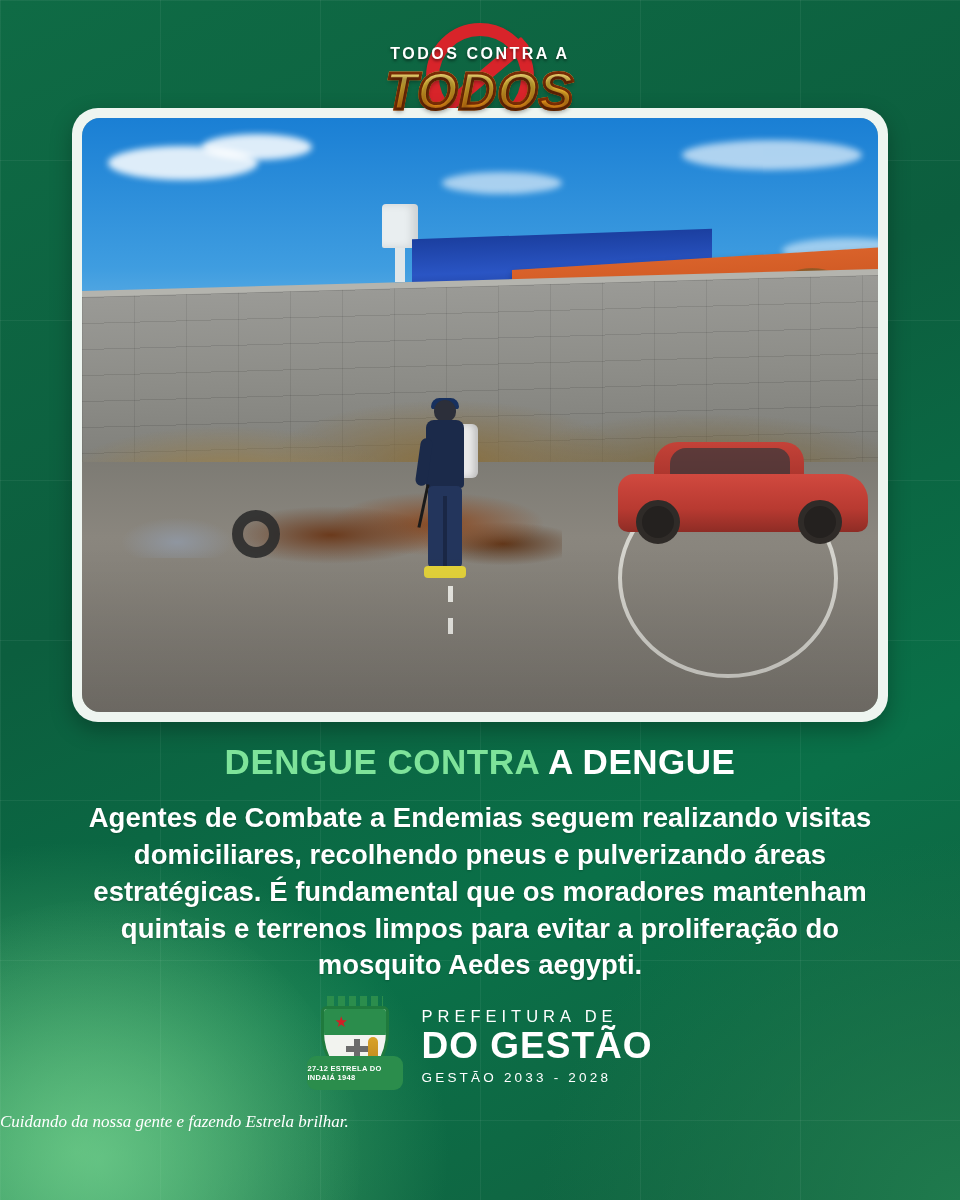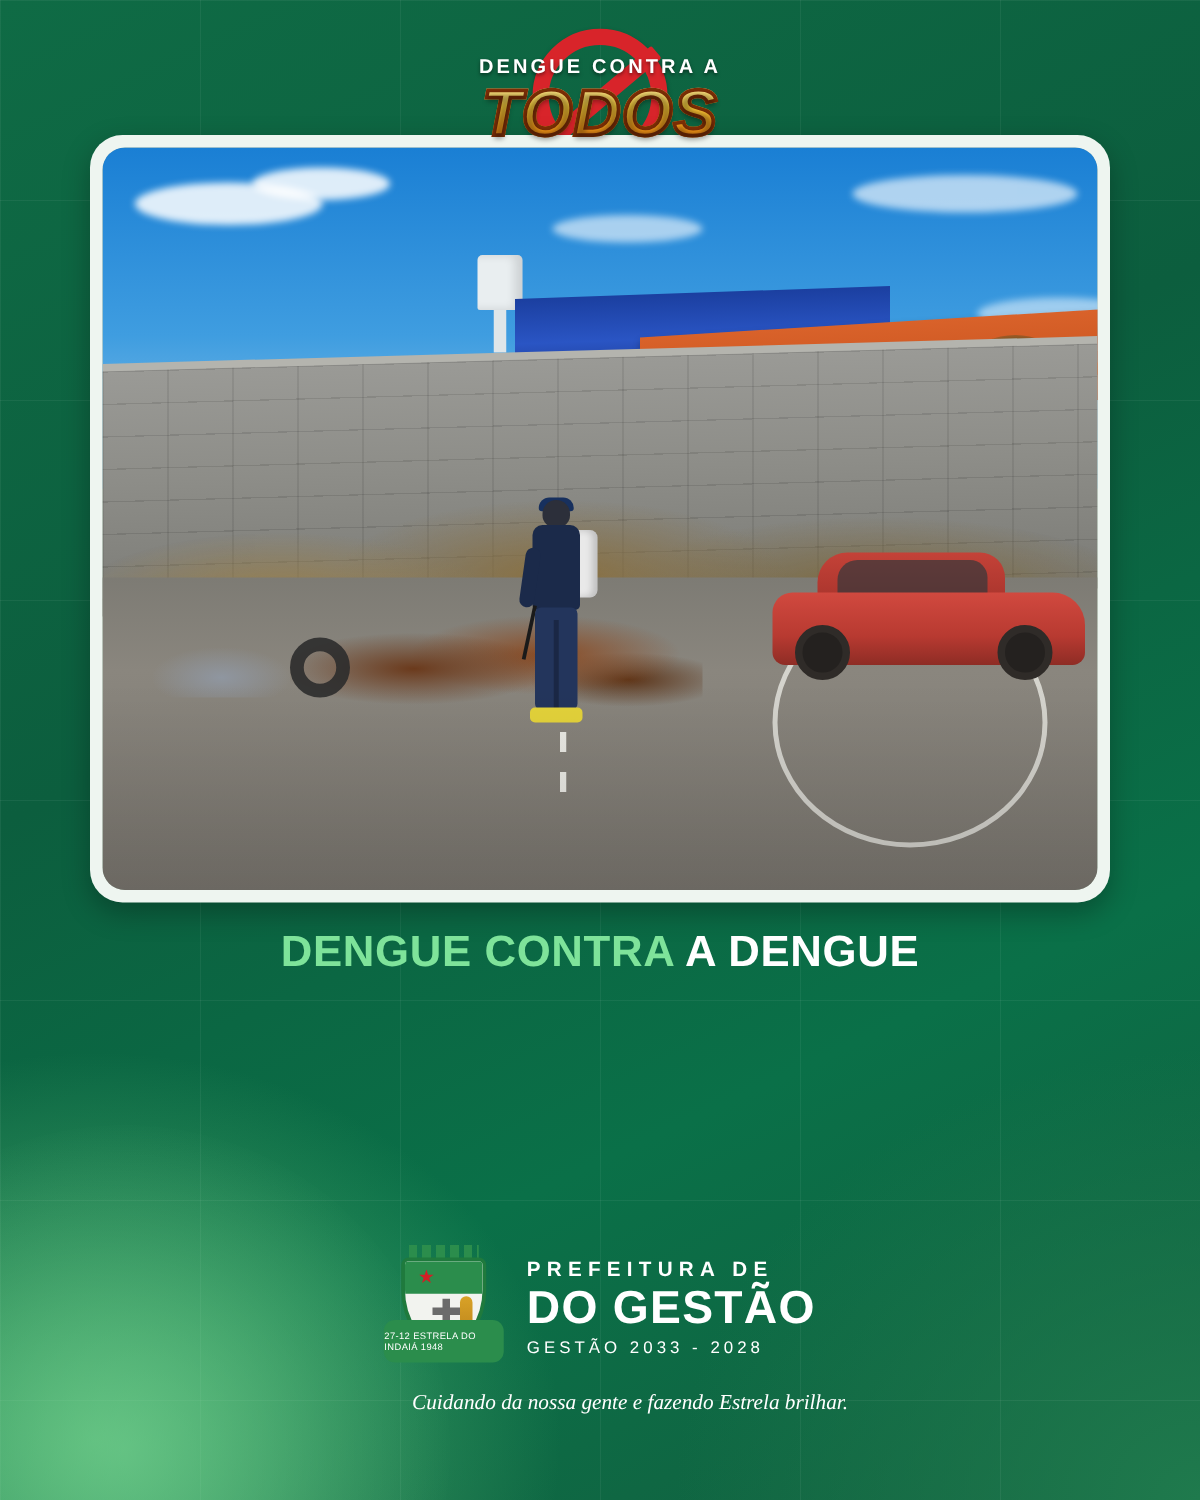--- a/index.html
+++ b/index.html
@@ -306,53 +306,52 @@
   .crest-corn {
     position: absolute; right: 8px; top: 28px; width: 10px; height: 34px;
     background: linear-gradient(180deg, #d9a227, #b9821b);
     border-radius: 5px;
   }
   .crest-band {
     position: absolute; left: 0; bottom: 6px; width: 96px; height: 34px;
     background: #2b8d4c; border-radius: 9px;
     color: #fff; font-size: 7.5px; letter-spacing: .3px;
     display: flex; align-items: center; justify-content: center;
-    font-weight: normal;
+    font-weight: bold;
   }
   .crest-crown {
     position: absolute; left: 20px; top: 0px; width: 56px; height: 12px;
     background: repeating-linear-gradient(to right, #2b8d4c 0 7px, transparent 7px 11px);
   }
   .brand-text { color: #ffffff; line-height: 1; }
   .pref {
-    font-size: 16.5px; letter-spacing: 5px; font-weight: bold; margin-bottom: 5px;
+    font-size: 16.5px; letter-spacing: 5px; font-weight: normal; margin-bottom: 5px;
   }
   .city1 { font-size: 37px; font-weight: bold; letter-spacing: 1px; }
   .city2 { font-size: 37px; font-weight: bold; letter-spacing: 1px; margin-top: -2px; }
   .gestao { font-size: 13.5px; letter-spacing: 3.2px; margin-top: 7px; }
   .tagline {
     position: absolute; left: 0; right: 0; top: 1112px;
-    text-align: center; color: #ffffff;
+    color: #ffffff;
     font-size: 17px; font-style: italic;
     font-family: "Liberation Serif", serif;
-    padding-left: 48px;
   }
 </style>
 </head>
 <body>
 
 <div class="poster">
   <div class="grid"></div>
   <div class="corner-glow"></div>
 
   <div class="logo-wrap">
     <div class="logo">
       <div class="ban-circle"></div>
       <div class="ban-slash"></div>
-      <div class="logo-top">DENGUE CONTRA A</div>
+      <div class="logo-top">TODOS CONTRA A</div>
       <div class="logo-main">TODOS</div>
     </div>
   </div>
 
   <div class="photo-frame">
     <div class="photo">
       <div class="ph-sky"></div>
       <div class="cloud c1"></div>
       <div class="cloud c2"></div>
       <div class="cloud c3"></div>
@@ -391,20 +390,21 @@
         <div class="w-shoes"></div>
       </div>
       <div class="photo-shadow"></div>
     </div>
   </div>
 
   <div class="headline">
     <span class="hl-green">DENGUE CONTRA </span><span class="hl-white"> A DENGUE</span>
   </div>
 
+  <p class="body-text">Agentes de Combate a Endemias seguem realizando visitas domiciliares, recolhendo pneus e pulverizando áreas estratégicas. É fundamental que os moradores mantenham quintais e terrenos limpos para evitar a proliferação do mosquito Aedes aegypti.</p>
 
   <div class="brand">
     <div class="crest">
       <div class="crest-crown"></div>
       <div class="crest-shield">
         <div class="crest-star"></div>
         <div class="crest-cross"></div>
         <div class="crest-corn"></div>
       </div>
       <div class="crest-band">27-12  ESTRELA DO INDAIÁ  1948</div>

